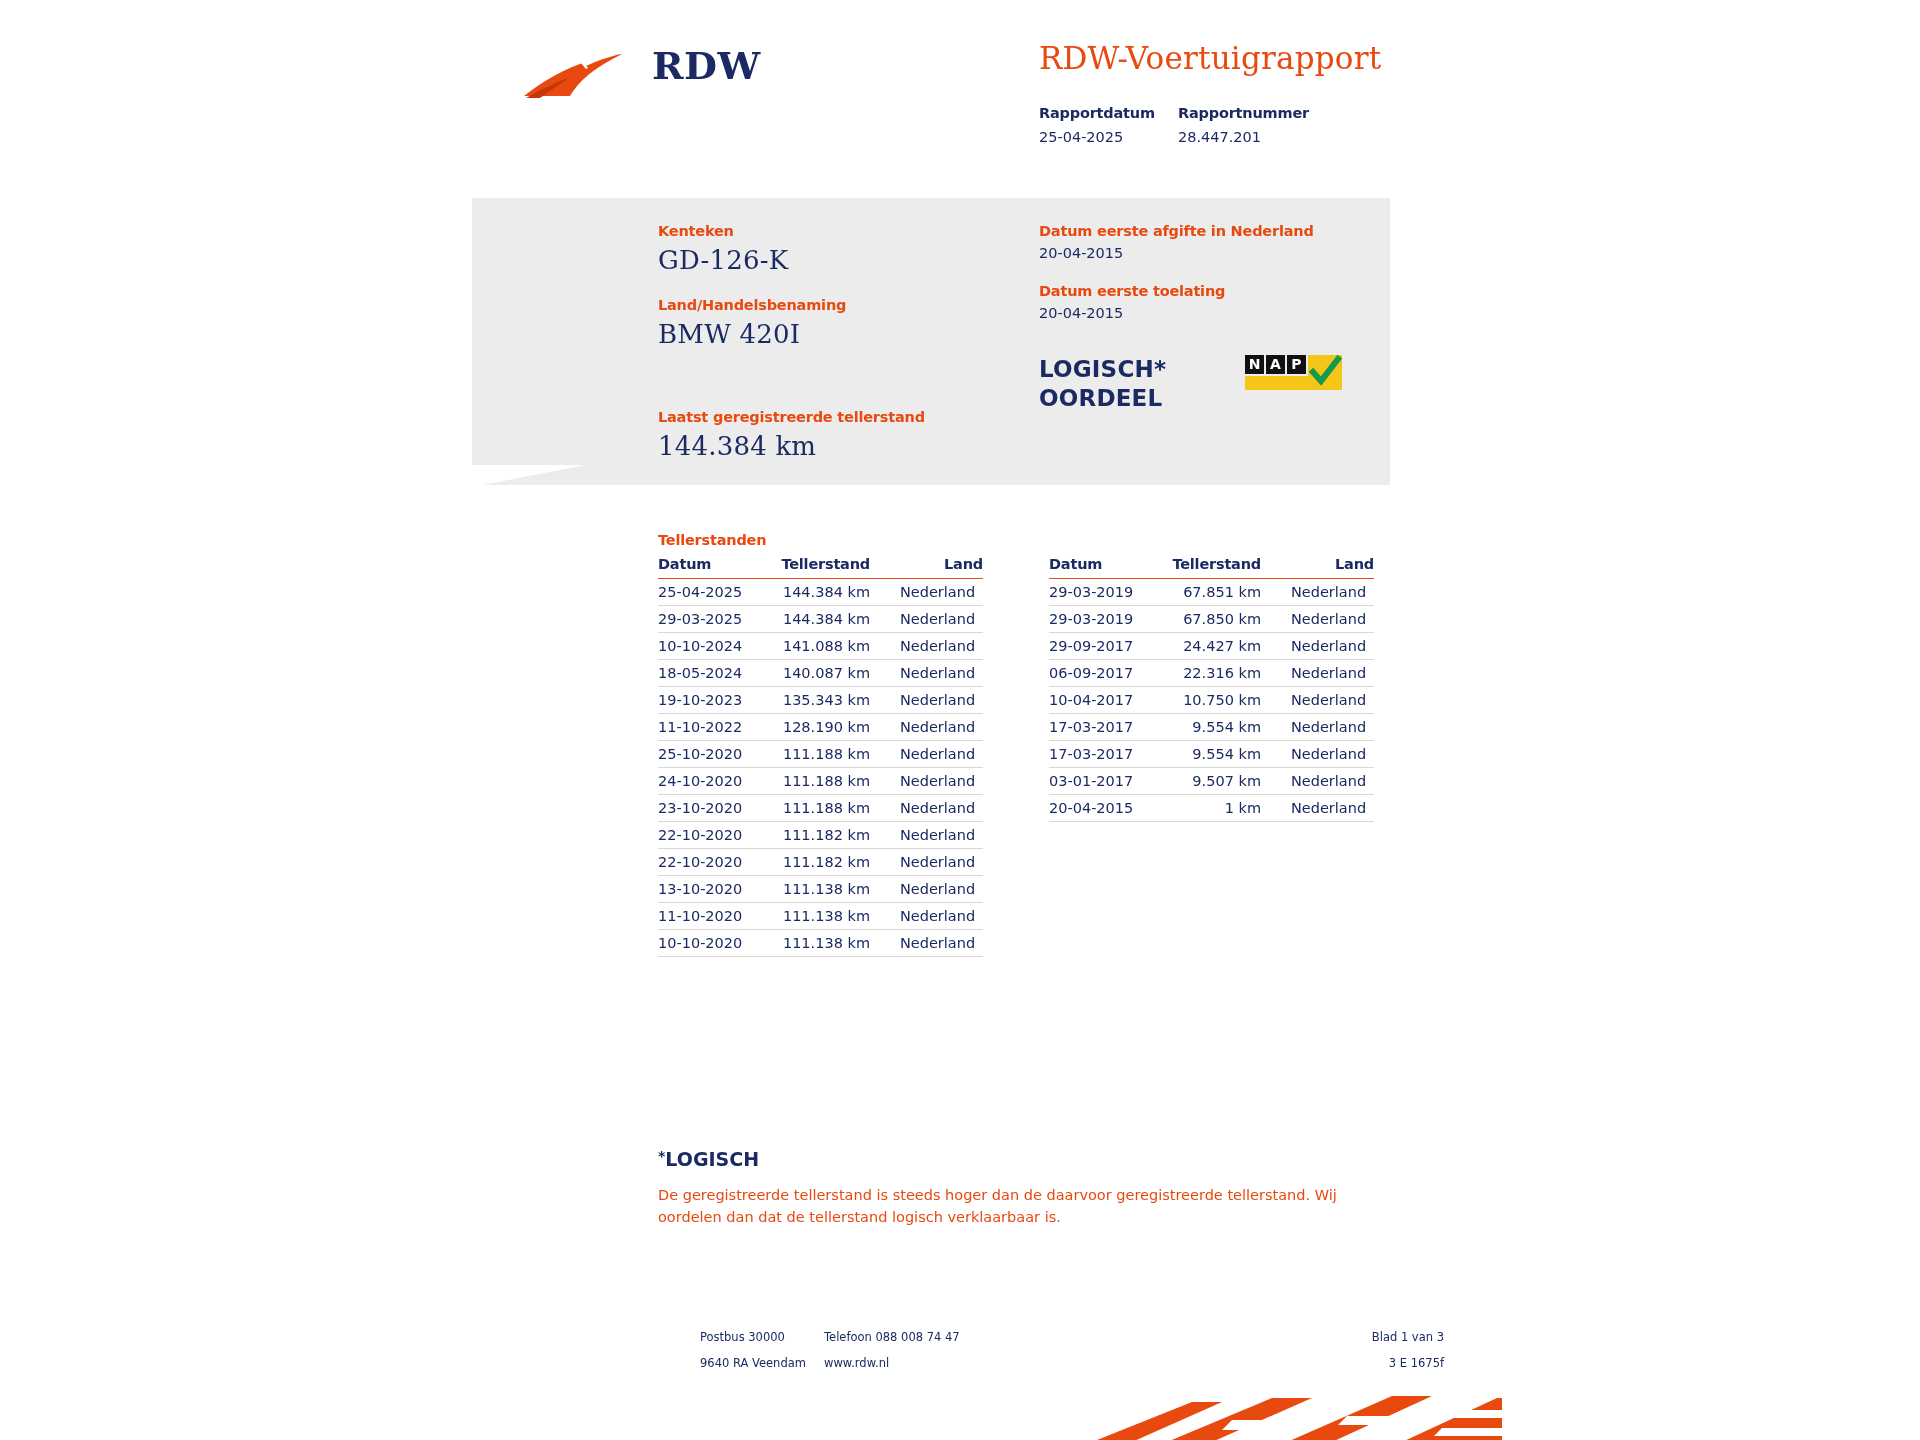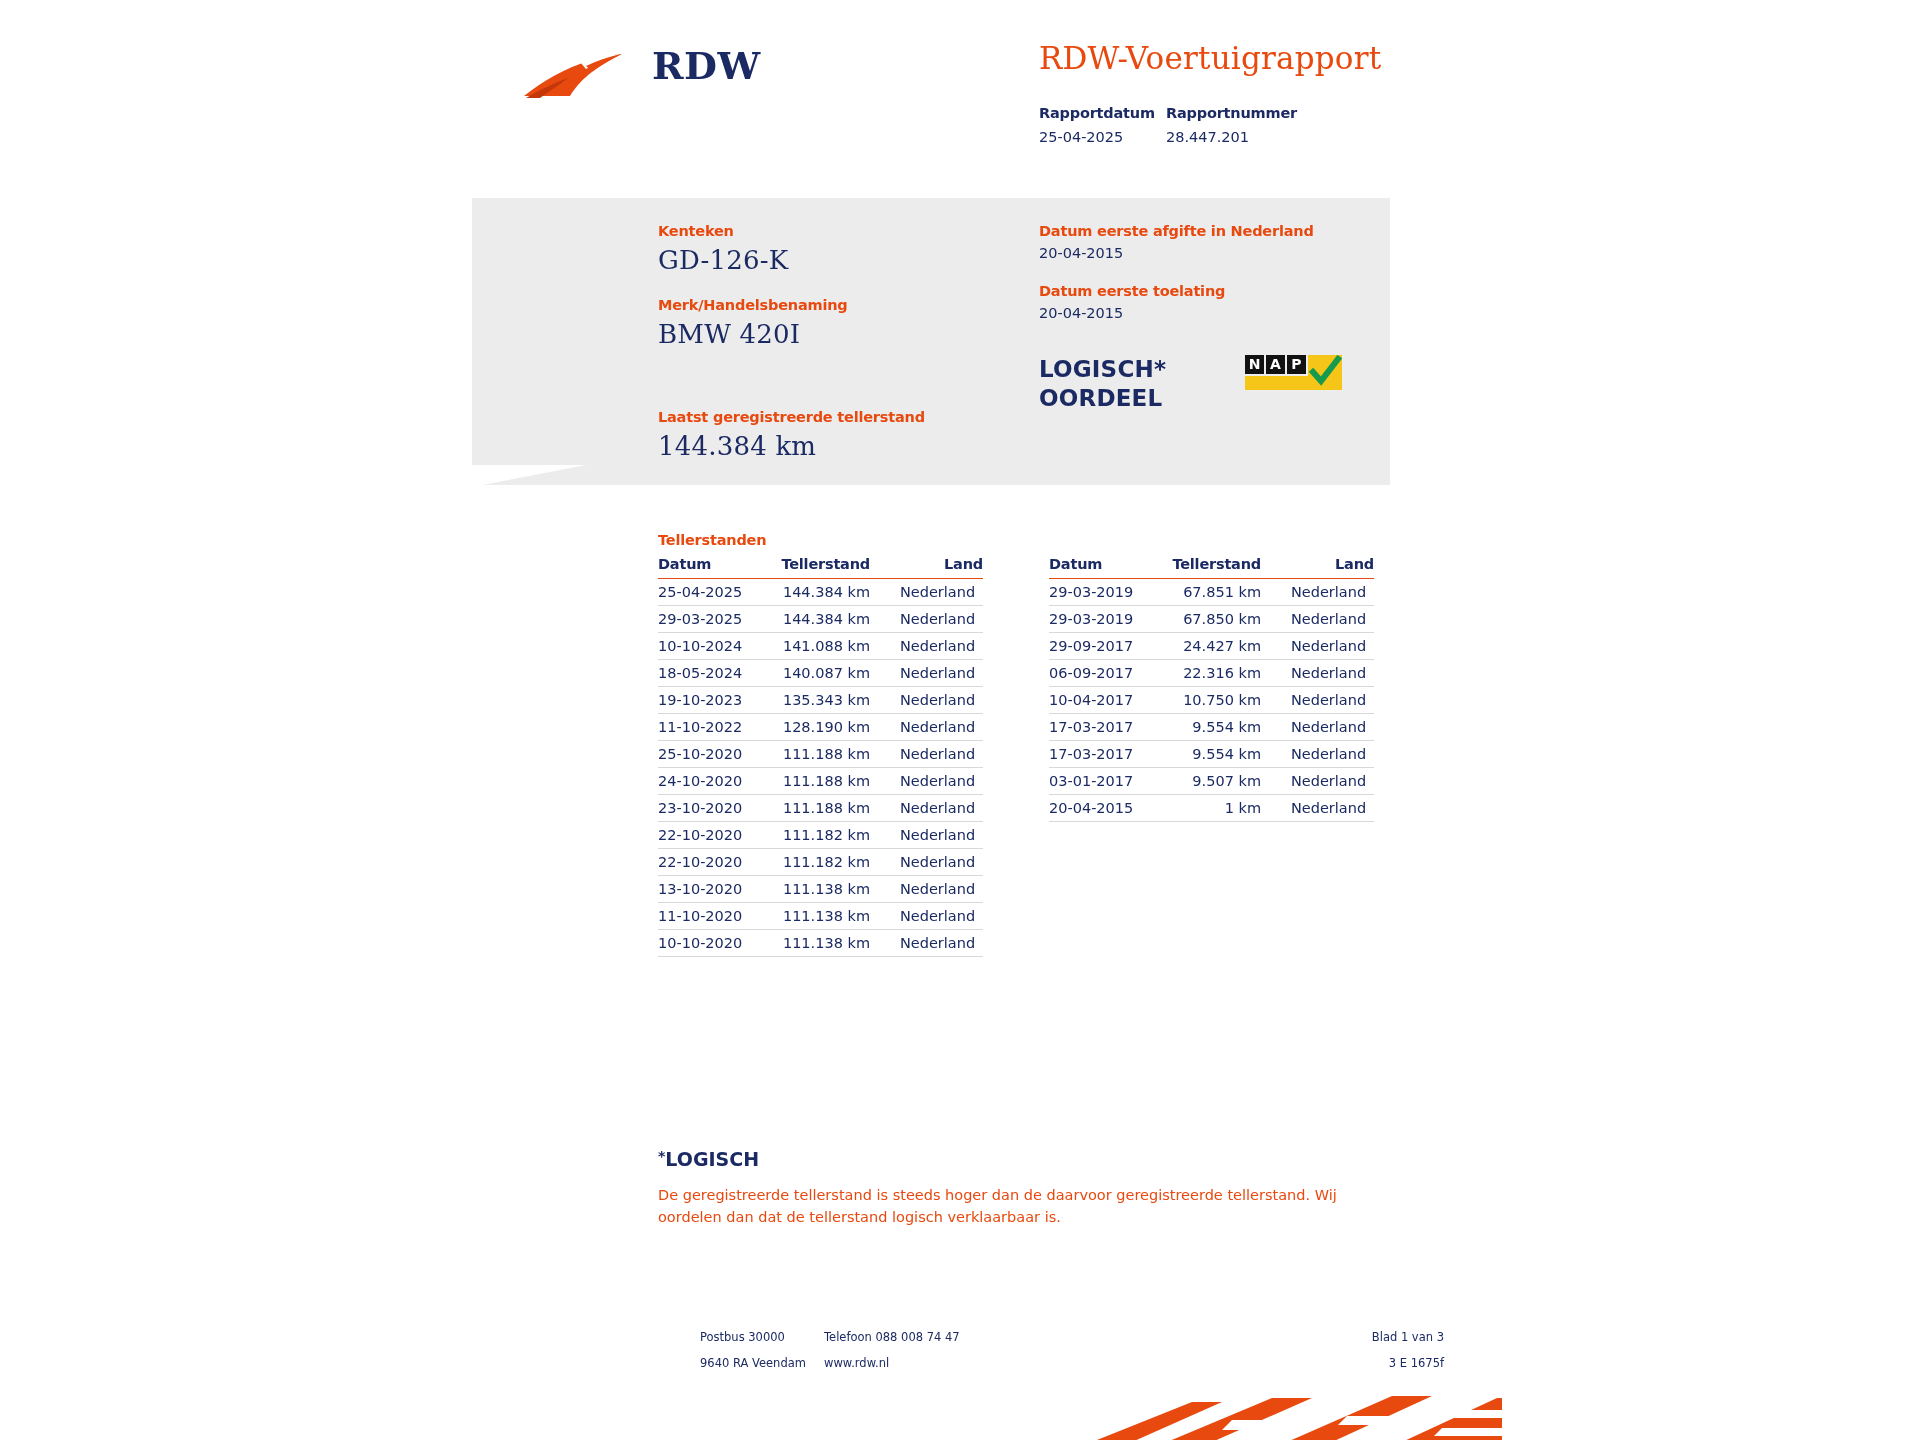--- a/index.html
+++ b/index.html
@@ -55,20 +55,21 @@
     letter-spacing: 0.2px;
   }
   .meta-block {
     position: absolute;
     left: 1022px;
     top: 105px;
     font-size: 14px;
   }
   .meta-row {
     display: flex;
+    gap: 12px;
   }
   .meta-col {
     width: 127px;
   }
   .meta-label {
     font-weight: 700;
     font-size: 14.5px;
     color: #1b2a63;
     letter-spacing: -0.2px;
     margin-bottom: 8px;
@@ -301,21 +302,21 @@
       </div>
     </div>
   </div>
 
   <div class="panel"></div>
   <div class="panel-notch"></div>
 
   <div class="panel-left">
     <div class="p-label">Kenteken</div>
     <div class="p-big">GD-126-K</div>
-    <div class="p-label">Merk/Handelsbenaming</div>
+    <div class="p-label">Land/Handelsbenaming</div>
     <div class="p-big">BMW 420I</div>
     <div class="p-label odo-label">Laatst geregistreerde tellerstand</div>
     <div class="p-big">144.384 km</div>
   </div>
 
   <div class="panel-right">
     <div class="p-label">Datum eerste afgifte in Nederland</div>
     <div class="p-small">20-04-2015</div>
     <div class="p-label">Datum eerste toelating</div>
     <div class="p-small">20-04-2015</div>

